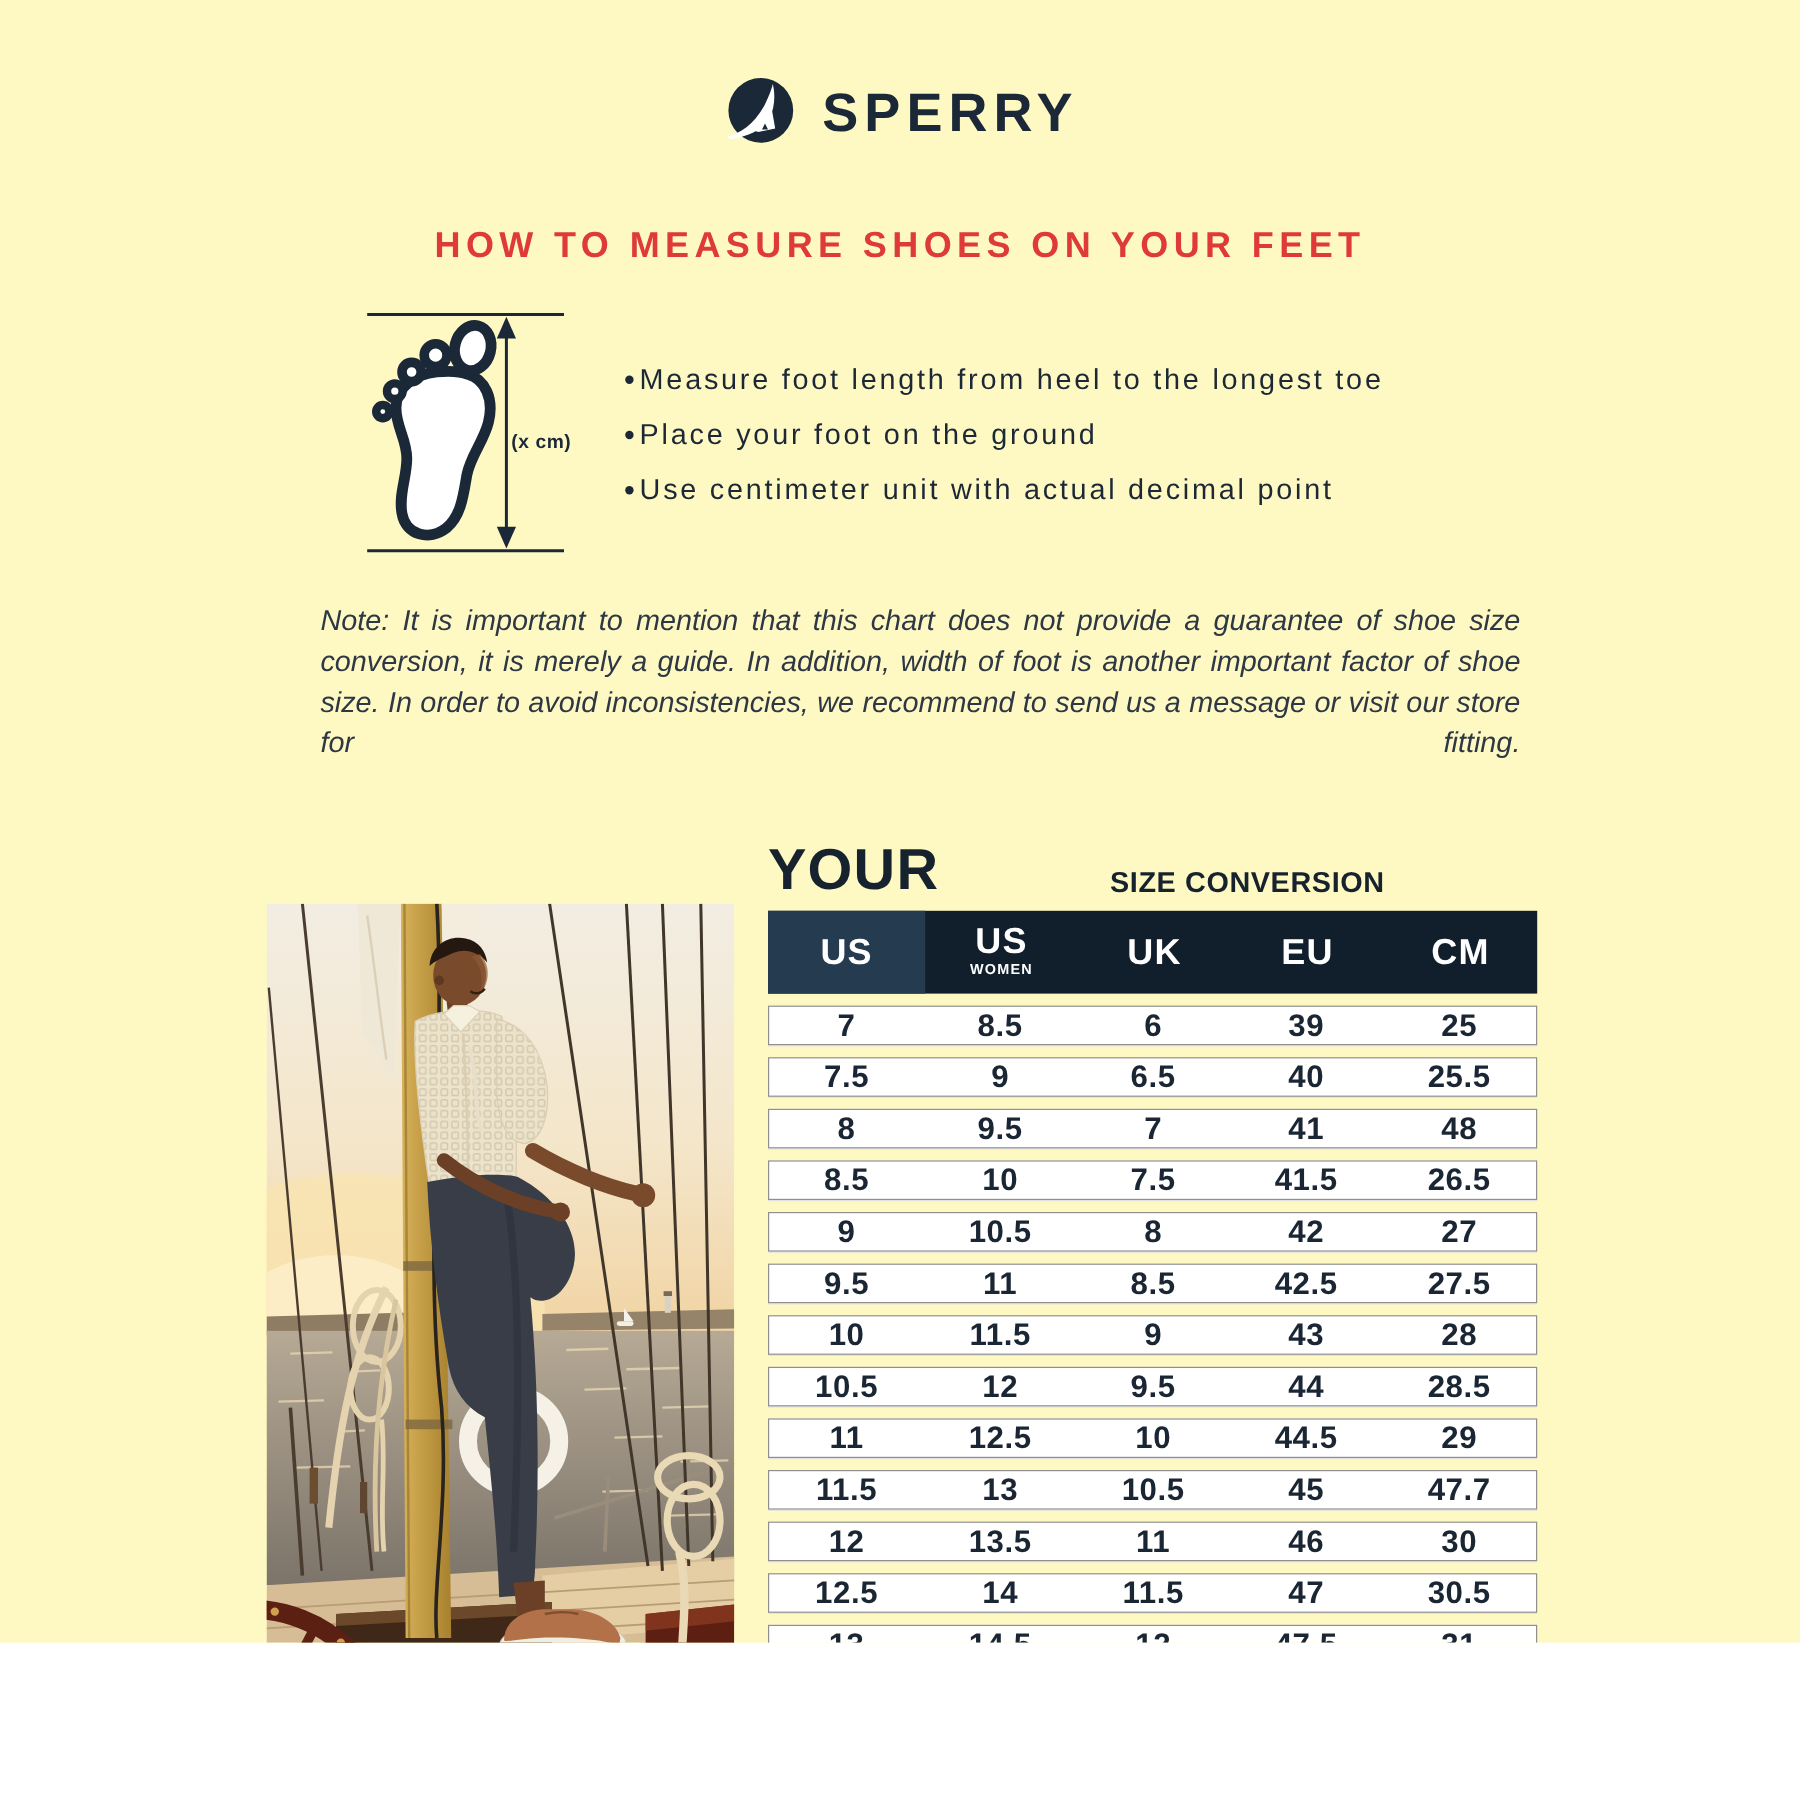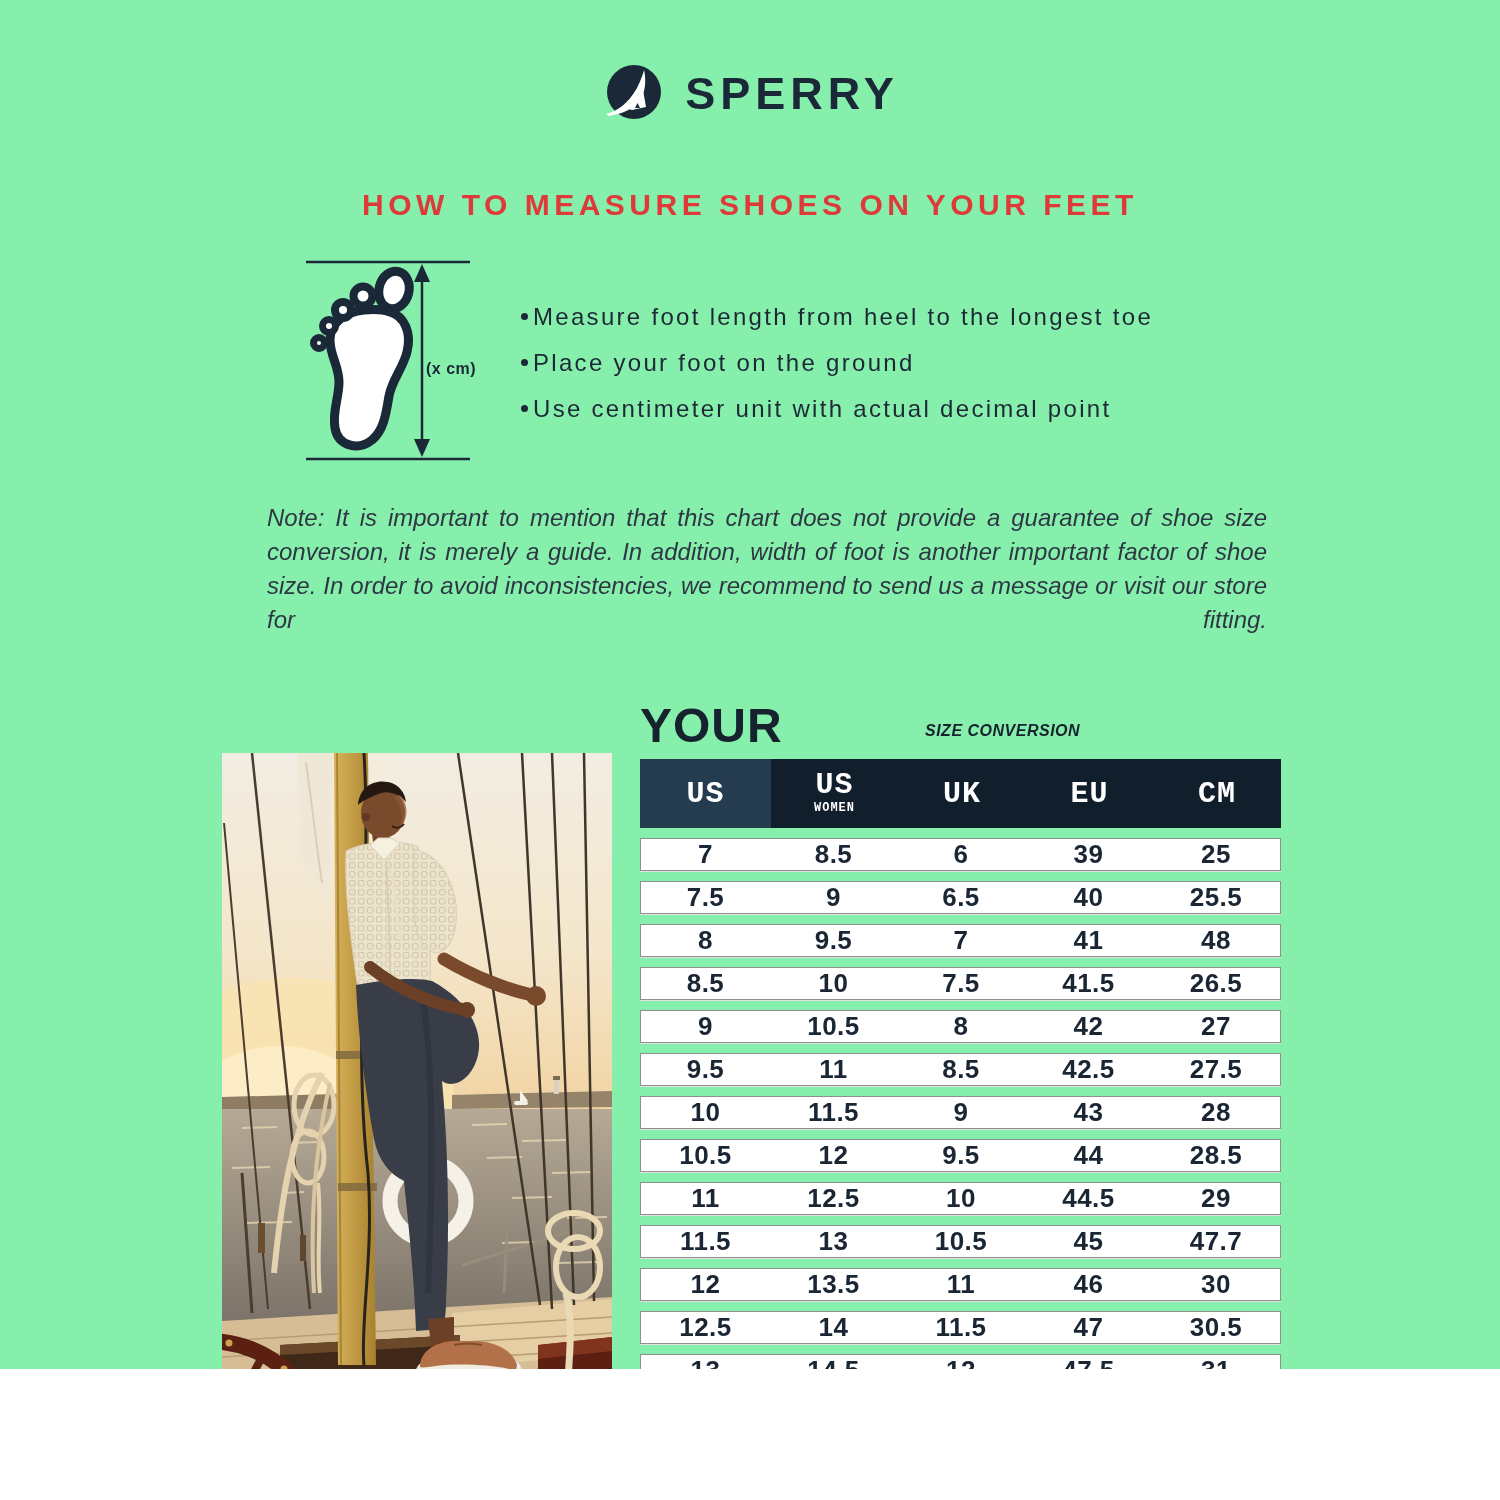--- a/index.html
+++ b/index.html
@@ -1,17 +1,17 @@
 <!DOCTYPE html>
 <html><head>
 <meta charset="utf-8">
 <style>
   html,body{margin:0;padding:0;background:#ffffff;}
   .page{
-    position:relative;width:1500px;height:1369px;background:#86efac;
+    position:relative;width:1500px;height:1369px;background:#fef9c3;
     font-family:"Liberation Sans", sans-serif;color:#17222f;overflow:hidden;
   }
   
   .logo-row{position:absolute;top:62px;left:0;width:100%;display:flex;justify-content:center;align-items:center;gap:20px;}
   .logo-mark{width:64px;height:64px;display:block;}
   .brand-name{font-size:45px;font-weight:bold;letter-spacing:5px;color:#1b2838;}
   
   .page-title{position:absolute;top:188px;left:0;width:100%;text-align:center;
     font-size:30px;font-weight:bold;letter-spacing:4.5px;color:#df3a3a;}
   
@@ -21,23 +21,23 @@
   
   .bullets{position:absolute;left:521px;top:303px;}
   .bullet-line{display:flex;align-items:center;margin-bottom:19px;font-size:24px;letter-spacing:2.3px;color:#1d2836;line-height:27px;}
   .bullet-dot{width:7px;height:7px;border-radius:50%;background:#1d2836;display:inline-block;margin-right:5px;flex:0 0 auto;}
   
   .note{position:absolute;left:267px;top:501px;width:1000px;
     font-size:24px;font-style:italic;line-height:34px;color:#2e3744;
     text-align:justify;text-align-last:justify;}
   
   .mens-title{position:absolute;left:640px;top:698px;font-size:48px;font-weight:bold;letter-spacing:1px;color:#17222f;}
-  .size-subtitle{position:absolute;left:925px;top:722px;font-size:16px;font-weight:bold;letter-spacing:.5px;color:#17222f;font-style:italic;}
+  .size-subtitle{position:absolute;left:925px;top:722px;font-size:24px;font-weight:bold;letter-spacing:.5px;color:#17222f;}
   .size-table{position:absolute;left:640px;top:759px;width:641px;}
-  .thead{display:flex;height:69px;background:#111e2c;font-family:Liberation Mono, monospace;}
+  .thead{display:flex;height:69px;background:#111e2c;}
   .hcell{display:flex;flex-direction:column;justify-content:center;align-items:center;color:#ffffff;font-weight:bold;}
   .hcell .hlabel{font-size:30px;line-height:30px;letter-spacing:1px;}
   .hcell .hsub{font-size:12px;line-height:17px;letter-spacing:1px;}
   .hc0{width:131px;background:#253b50;}
   .hc1{width:127px;}.hc2{width:128px;}.hc3{width:127px;}.hc4{width:128px;}
   .tbody{margin-top:10px;}
   .trow{display:flex;align-items:center;height:33px;border:1px solid #8f8f8f;background:#ffffff;margin-bottom:10px;box-sizing:border-box;box-shadow:0 1px 0 #e2e2e2;}
   .tcell{text-align:center;font-size:26px;font-weight:bold;color:#1b2634;letter-spacing:.5px;}
   .tc0{width:129px;}.tc1{width:127px;}.tc2{width:128px;}.tc3{width:127px;}.tc4{width:128px;}
   

